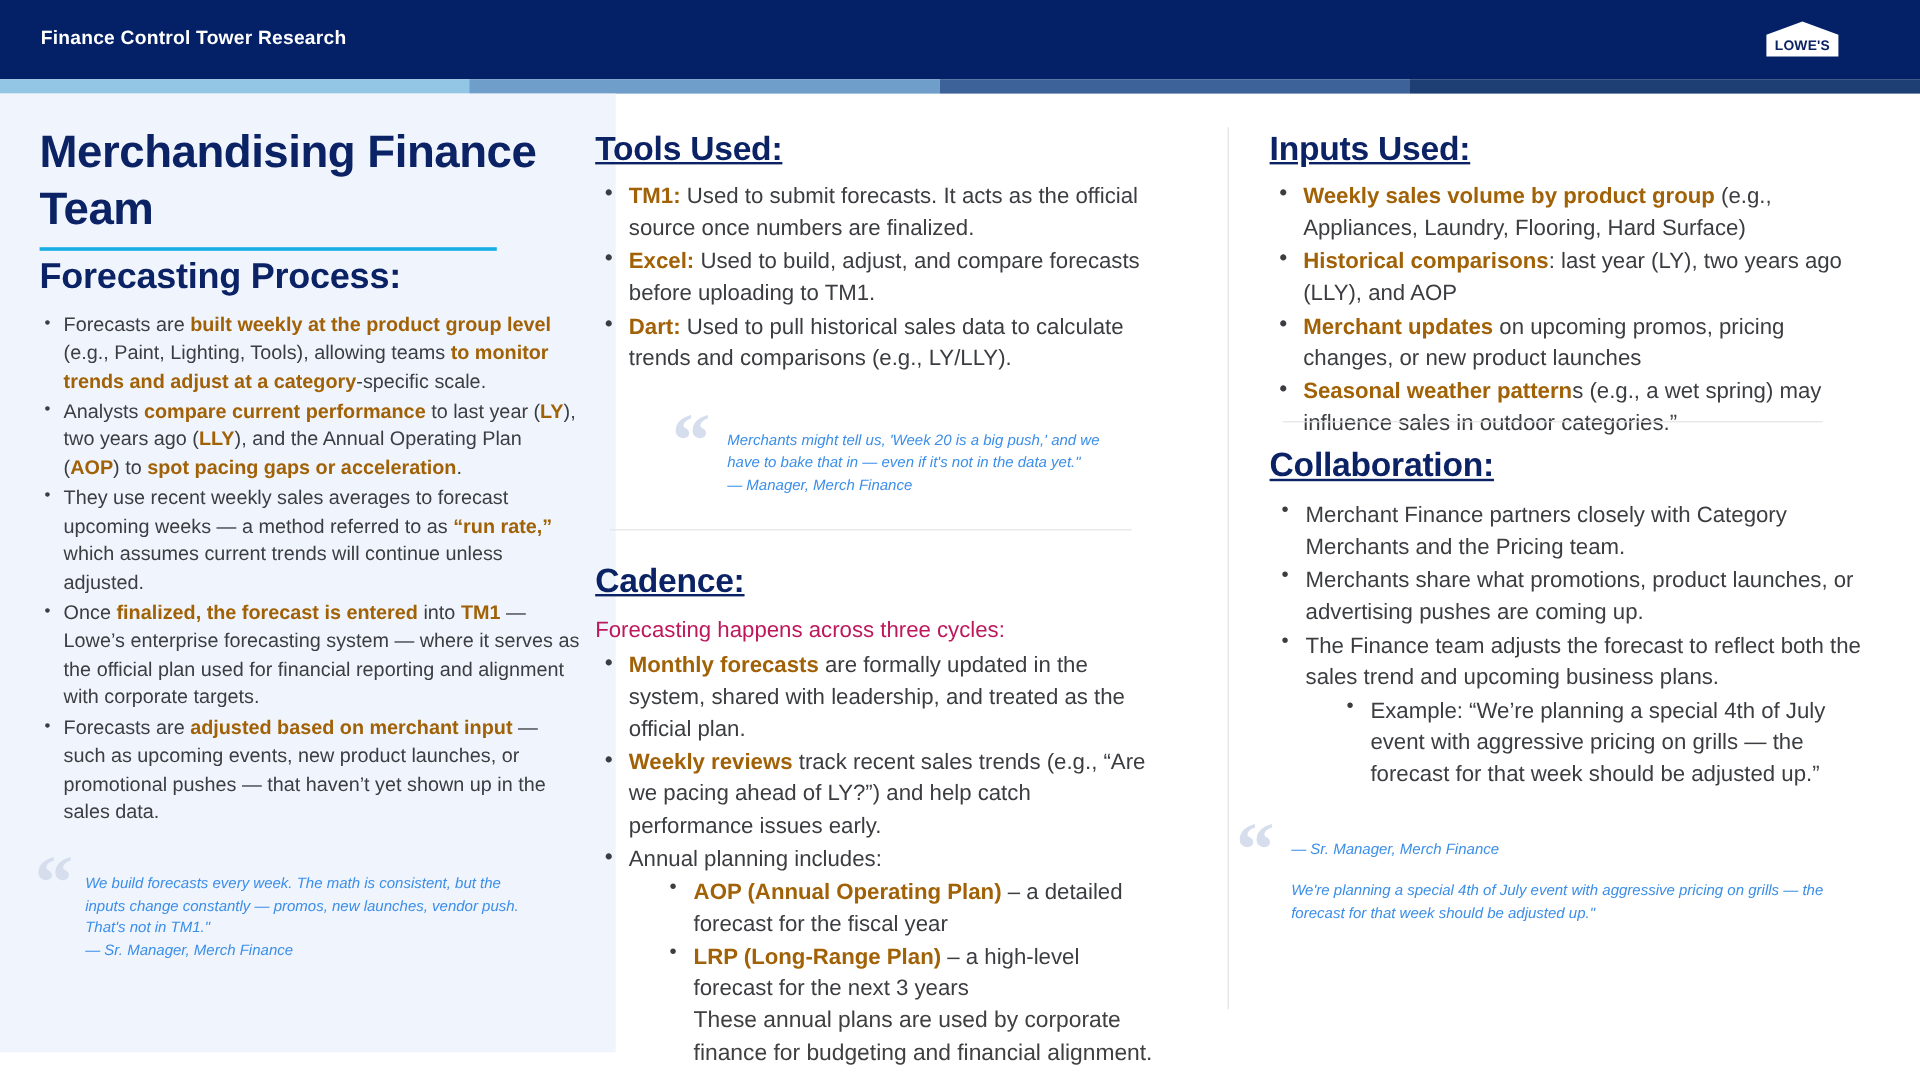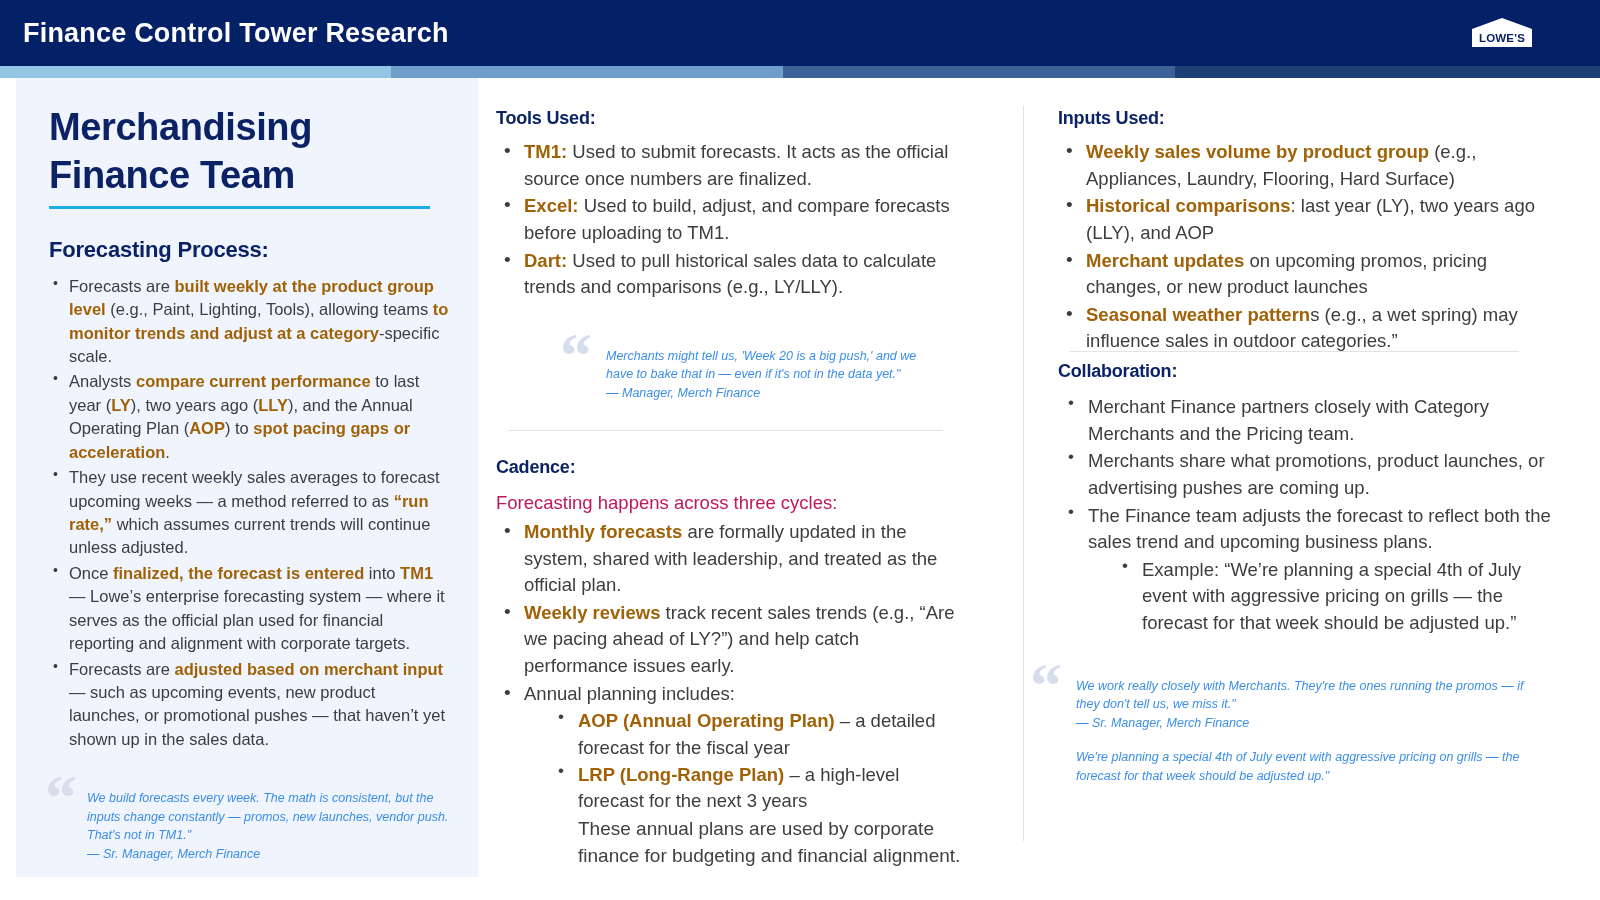--- a/index.html
+++ b/index.html
@@ -11,40 +11,40 @@
   }
   .slide { position: relative; width: 1600px; height: 900px; background:#fff; }
 
   
   .header {
     position: absolute; left:0; top:0; width:1600px; height:66px;
     background:#042168;
     display:flex; align-items:center; justify-content:space-between;
   }
   .header-title {
-    color:#ffffff; font-size:27px; font-weight:700; letter-spacing:.2px;
-    margin-left:23px;
+    color:#ffffff; font-size:16px; font-weight:700; letter-spacing:.2px;
+    margin-left:34px;
   }
   .logo-wrap { margin-right:62px; display:flex; align-items:center; }
   .accent-bar {
     position:absolute; left:0; top:66px; width:1600px; height:12px;
     display:flex;
   }
   .accent-seg { height:100%; }
   .seg1 { flex: 0 0 391px; }
   .seg2 { flex: 0 0 392px; }
   .seg3 { flex: 0 0 392px; }
   .seg4 { flex: 1 1 auto; }
 
   
   .body-area {
     position:absolute; left:0; top:78px; width:1600px; height:822px;
   }
   .col-left {
-    position:absolute; left:16px; top:0; width:462px; height:799px;
+    position:absolute; left:0; top:0; width:513px; height:799px;
     background:#eff4fd; padding:26px 28px 0 33px;
   }
   .col-mid {
     position:absolute; left:496px; top:0; width:470px; height:822px;
     padding-top:30px;
   }
   .col-right {
     position:absolute; left:1058px; top:0; width:500px; height:822px;
     padding-top:30px;
   }
@@ -57,22 +57,22 @@
   h1.deck-title {
     color:#0b2265; font-size:38px; font-weight:700; line-height:1.26;
     letter-spacing:-.4px;
   }
   .title-rule {
     margin-top:6px; width:381px; height:3px; background:#18aee3;
   }
   h2.sec-head {
     color:#0b2265; font-size:25px; font-weight:700; letter-spacing:-.2px;
   }
-  .col-left h2.sec-head { margin-top:28px; font-size:22px; }
-  .col-mid h2.sec-head, .col-right h2.sec-head { font-size:18px; }
+  .col-left h2.sec-head { margin-top:5px; font-size:30px; }
+  .col-mid h2.sec-head, .col-right h2.sec-head { font-size:28px;text-decoration:underline; }
 
   ul { list-style:none; }
   li { position:relative; }
   .bl { 
     margin-top:12px;
   }
   .bl > li {
     color:#3b3d40; font-size:16.5px; line-height:1.42;
     padding-left:20px; margin-bottom:2px;
   }
@@ -240,21 +240,20 @@
         <li>The Finance team adjusts the forecast to reflect both the sales trend and upcoming business plans.
           <ul class="sub-list">
             <li>Example: “We’re planning a special 4th of July event with aggressive pricing on grills — the forecast for that week should be adjusted up.”</li>
           </ul>
         </li>
       </ul>
 
       <div class="quote q-right">
         <div class="qmark">“</div>
         <div class="qbody">
-          <span>We work really closely with Merchants. They're the ones running the promos — if they don't tell us, we miss it."</span>
           <span class="attr">— Sr. Manager, Merch Finance</span>
           <span class="gap"></span>
           <span>We're planning a special 4th of July event with aggressive pricing on grills — the forecast for that week should be adjusted up."</span>
         </div>
       </div>
     </div>
 
     <div class="v-divider"></div>
   </div>
 

